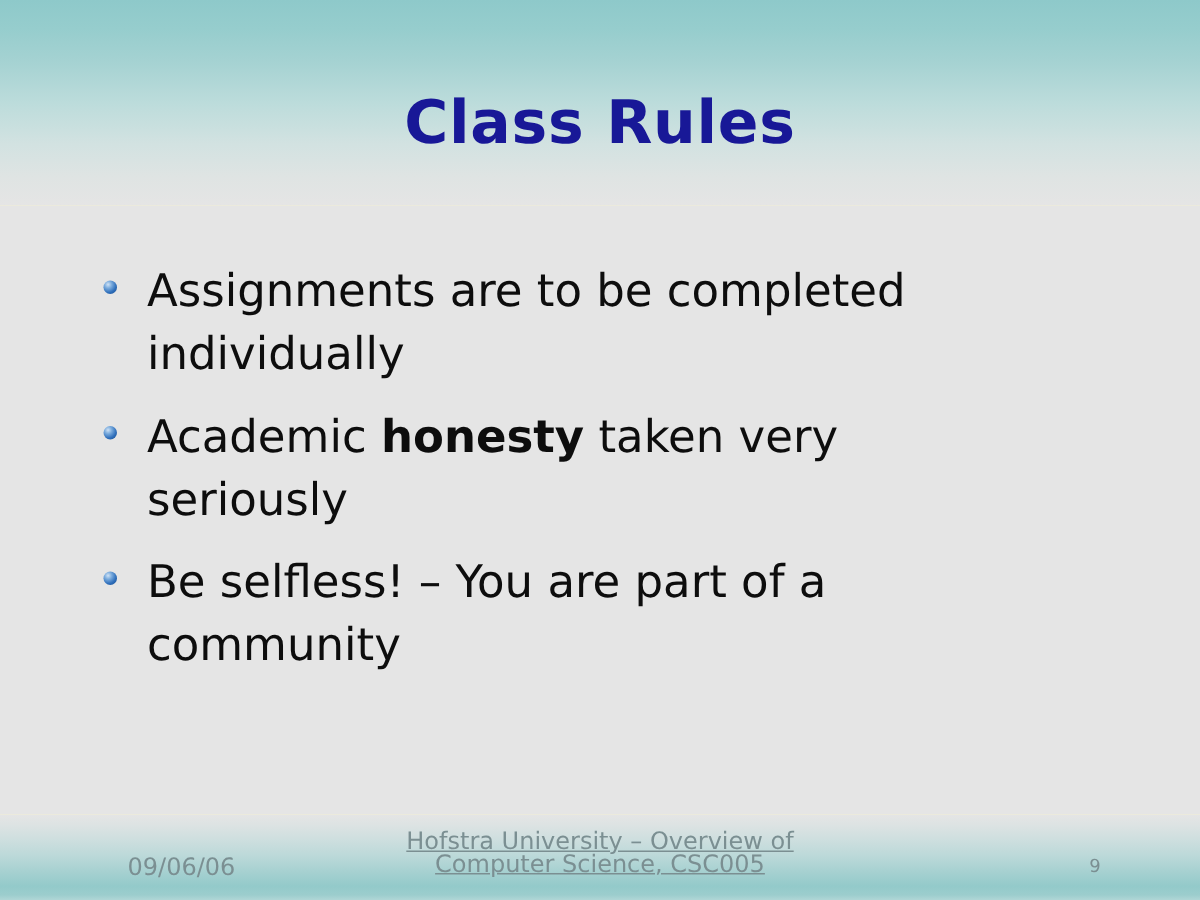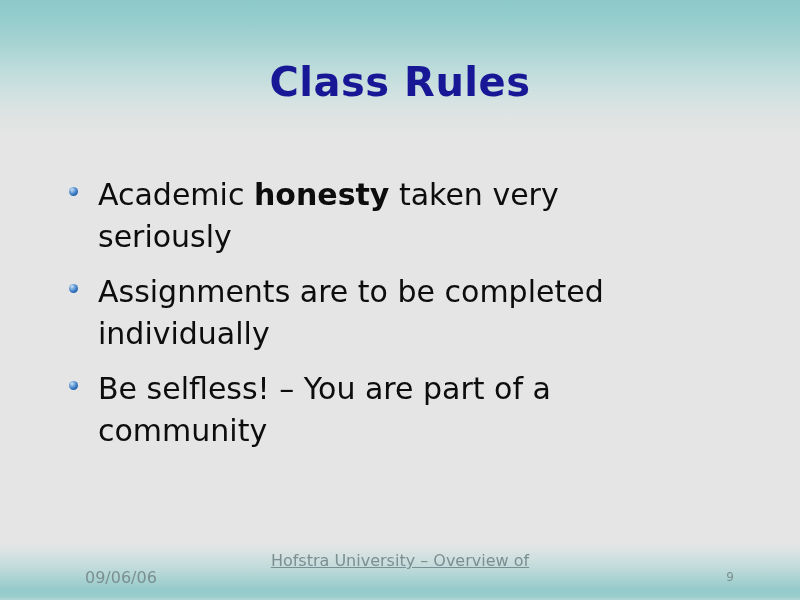--- a/index.html
+++ b/index.html
@@ -158,36 +158,37 @@
   <div class="bg-top"></div>
   <div class="bg-mid"></div>
   <div class="bg-bottom"></div>
 
   <div class="title">Class Rules</div>
 
   <div class="body-list">
 
     <div class="bullet-row">
       <span class="bullet-dot"></span>
-      <span class="bullet-text"><span>Academic </span><b>honesty</b><span> taken very seriously</span></span>
+      <span class="bullet-text"><span>Assignments are to be completed individually</span></span>
     </div>
 
     <div class="bullet-row">
       <span class="bullet-dot"></span>
-      <span class="bullet-text"><span>Assignments are to be completed individually</span></span>
+      <span class="bullet-text"><span>Academic </span><b>honesty</b><span> taken very seriously</span></span>
     </div>
 
     <div class="bullet-row">
       <span class="bullet-dot"></span>
       <span class="bullet-text"><span>Be selfless! – You are part of a community</span></span>
     </div>
 
   </div>
 
   <div class="footer-date">09/06/06</div>
 
   <div class="footer-center">
     <div>Hofstra University – Overview of</div>
+    <div>Computer Science, CSC005</div>
   </div>
 
   <div class="footer-page">9</div>
 
 </div>
 
 </body></html>

